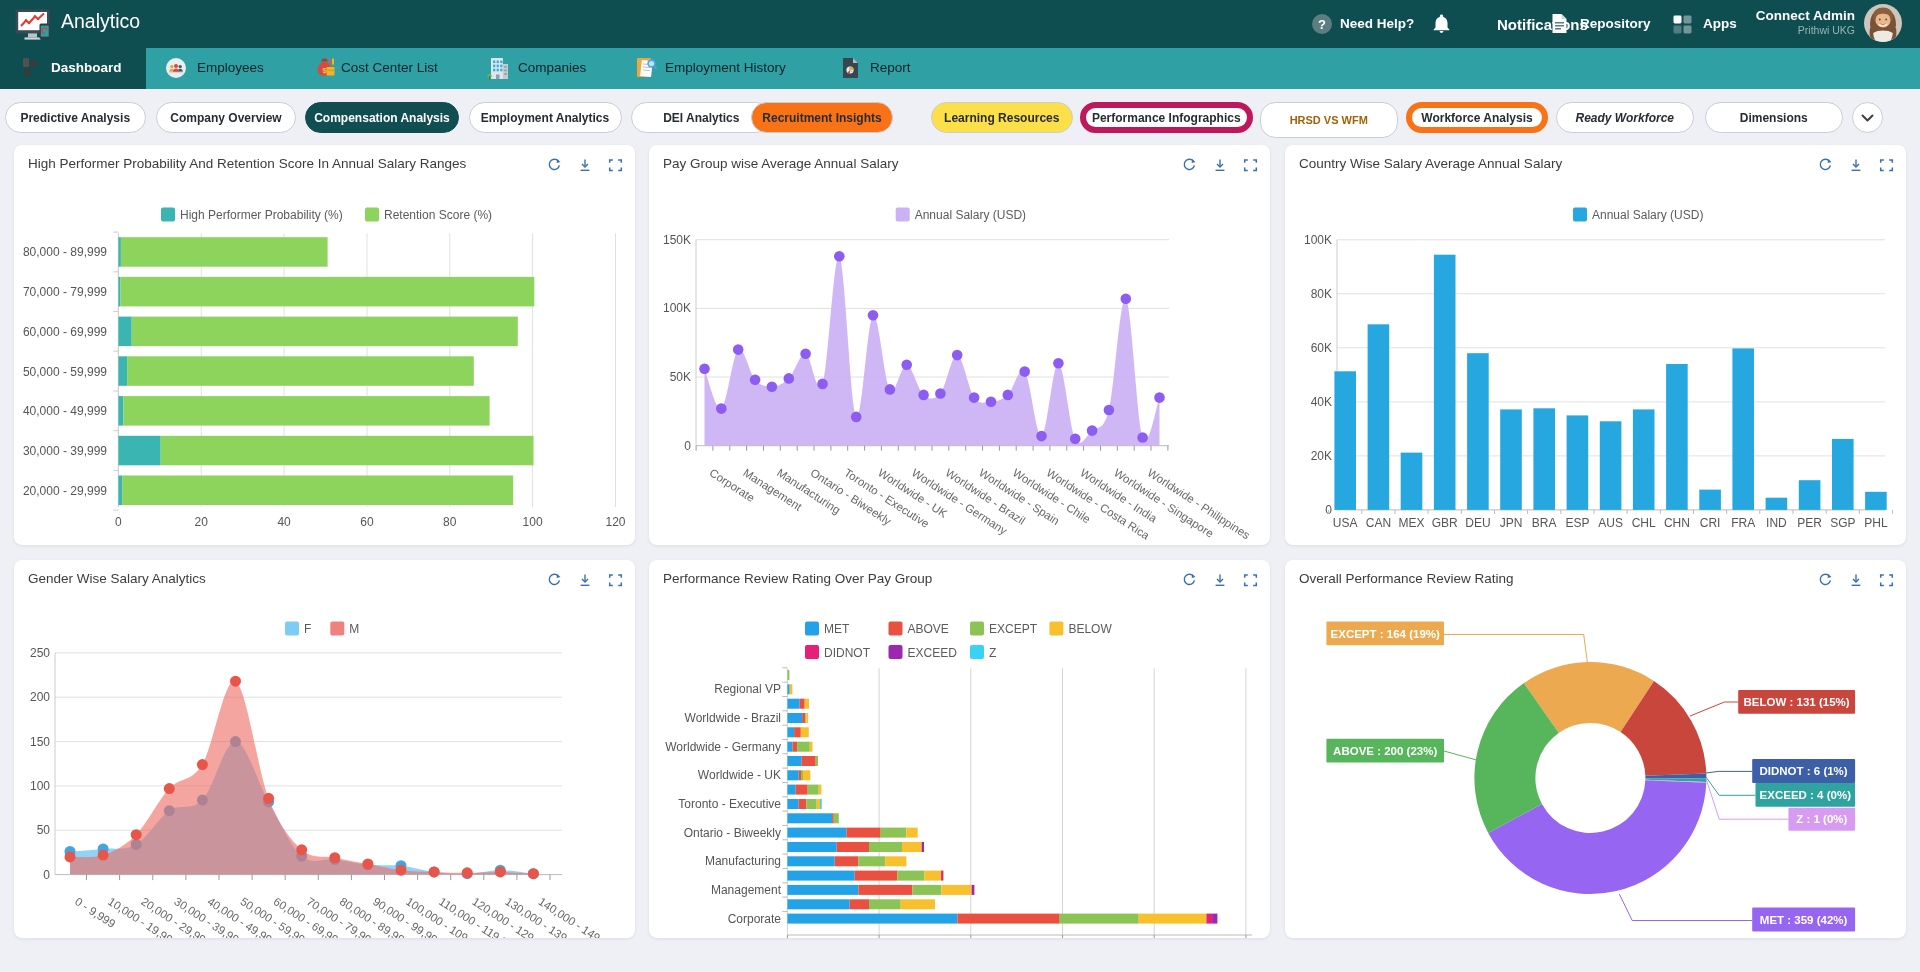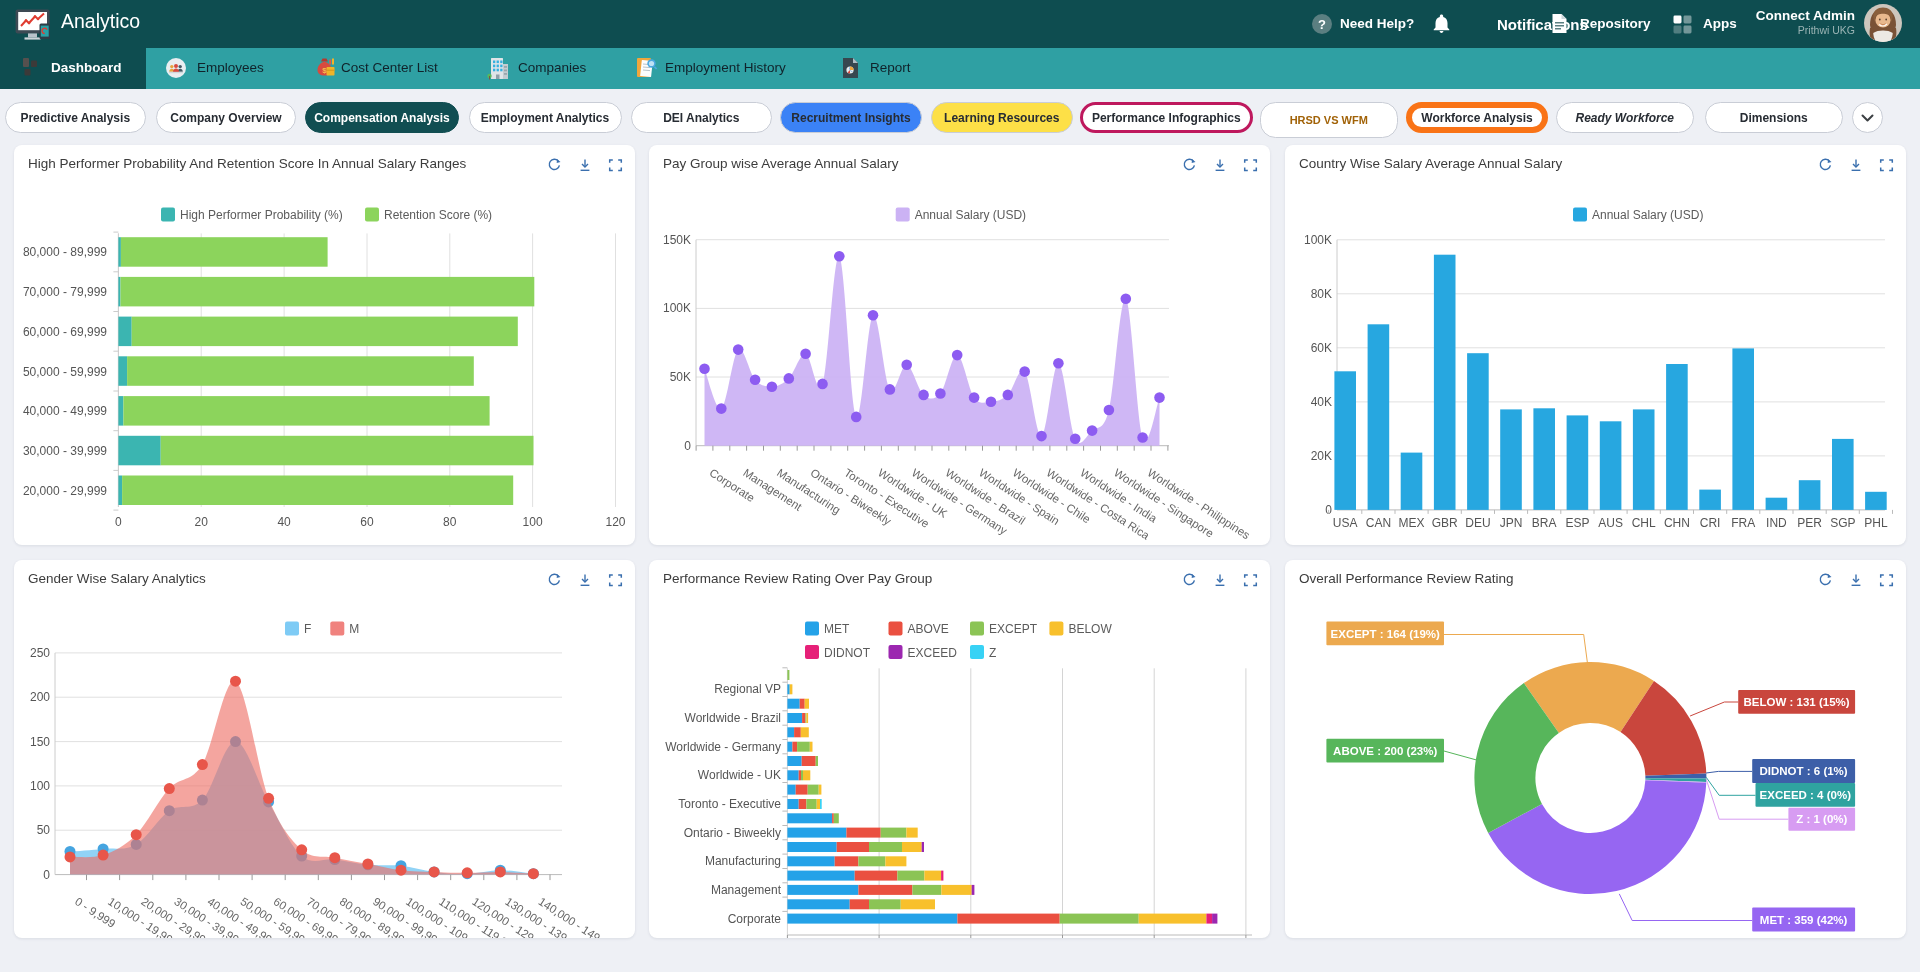--- a/index.html
+++ b/index.html
@@ -147,23 +147,23 @@
 <path d="M8 13L8 9.4A3.6 3.6 0 0 1 11.6 13z" fill="#f0a63c"></path>
 <path d="M8 13l3 2a3.6 3.6 0 0 1-3-5.6z" fill="#4a90d9"></path>
 <path d="M8 13l-2.5 2.6A3.6 3.6 0 0 0 8 16.6z" fill="#d84a3f"></path>
 </svg>
 <div class="abs" style="left:870px;top:60px;font-size:13.5px;color:#10222a;">Report</div>
 <div class="abs" style="left:4.5px;top:102px;width:141.5px;height:31px;border-radius:15.5px;background:#fff;color:#272c33;font-weight:600;border:1px solid #c9cdd6;font-size:12px;display:flex;align-items:center;justify-content:center;">Predictive Analysis</div>
 <div class="abs" style="left:156px;top:102px;width:140px;height:31px;border-radius:15.5px;background:#fff;color:#272c33;font-weight:600;border:1px solid #c9cdd6;font-size:12px;display:flex;align-items:center;justify-content:center;">Company Overview</div>
 <div class="abs" style="left:305px;top:102px;width:154px;height:31px;border-radius:15.5px;background:#114e52;color:#fff;font-weight:bold;border:1px solid #114e52;font-size:12px;display:flex;align-items:center;justify-content:center;">Compensation Analysis</div>
 <div class="abs" style="left:468.5px;top:102px;width:153.0px;height:31px;border-radius:15.5px;background:#fff;color:#272c33;font-weight:600;border:1px solid #c9cdd6;font-size:12px;display:flex;align-items:center;justify-content:center;">Employment Analytics</div>
 <div class="abs" style="left:631px;top:102px;width:140.5px;height:31px;border-radius:15.5px;background:#fff;color:#272c33;font-weight:600;border:1px solid #c9cdd6;font-size:12px;display:flex;align-items:center;justify-content:center;">DEI Analytics</div>
-<div class="abs" style="left:780px;top:102px;width:142px;height:31px;border-radius:15.5px;background:#3b82f6;color:#272c33;font-weight:600;border:1px solid #c9cdd6;font-size:12px;display:flex;align-items:center;justify-content:center;">Recruitment Insights</div>
+<div class="abs" style="left:751px;top:102px;width:142px;height:31px;border-radius:15.5px;background:#f97316;color:#272c33;font-weight:600;border:1px solid #c9cdd6;font-size:12px;display:flex;align-items:center;justify-content:center;">Recruitment Insights</div>
 <div class="abs" style="left:931px;top:102px;width:141.5px;height:31px;border-radius:15.5px;background:#fde047;color:#272c33;font-weight:600;border:1px solid #c9cdd6;font-size:12px;display:flex;align-items:center;justify-content:center;">Learning Resources</div>
-<div class="abs" style="left:1080px;top:102px;width:172.5px;height:31px;border-radius:15.5px;background:#fff;color:#272c33;font-weight:600;border:3px solid #be185d;font-size:12px;display:flex;align-items:center;justify-content:center;">Performance Infographics</div>
+<div class="abs" style="left:1080px;top:102px;width:172.5px;height:31px;border-radius:15.5px;background:#fff;color:#272c33;font-weight:600;border:6px solid #be185d;font-size:12px;display:flex;align-items:center;justify-content:center;">Performance Infographics</div>
 <div class="abs" style="left:1260px;top:102px;width:137.5px;height:36px;border-radius:15.5px;background:#fff;color:#a16207;font-weight:600;border:1px solid #c9cdd6;font-size:11px;display:flex;align-items:center;justify-content:center;">HRSD VS WFM</div>
 <div class="abs" style="left:1406px;top:102px;width:142px;height:31px;border-radius:15.5px;background:#fff;color:#272c33;font-weight:600;border:6px solid #f97316;font-size:12px;display:flex;align-items:center;justify-content:center;">Workforce Analysis</div>
 <div class="abs" style="left:1556px;top:102px;width:137.5px;height:31px;border-radius:15.5px;background:#fff;color:#272c33;font-weight:600;border:1px solid #c9cdd6;font-size:12px;display:flex;align-items:center;justify-content:center;font-style:italic;">Ready Workforce</div>
 <div class="abs" style="left:1705px;top:102px;width:137.5px;height:31px;border-radius:15.5px;background:#fff;color:#272c33;font-weight:600;border:1px solid #c9cdd6;font-size:12px;display:flex;align-items:center;justify-content:center;">Dimensions</div>
 <div class="abs" style="left:1852px;top:102px;width:31px;height:31px;border-radius:50%;background:#fff;border:1px solid #c9cdd6;"></div>
 <svg class="abs" style="left:1852px;top:102px;" width="31" height="31" viewBox="0 0 31 31">
       <path d="M10.5 13.5l5 5 5-5" fill="none" stroke="#3c4043" stroke-width="2" stroke-linecap="round" stroke-linejoin="round"></path>
     </svg>
 <div class="card" style="left:14px;top:145px;width:621px;height:400px;">
       <div class="ctitle">High Performer Probability And Retention Score In Annual Salary Ranges</div>

